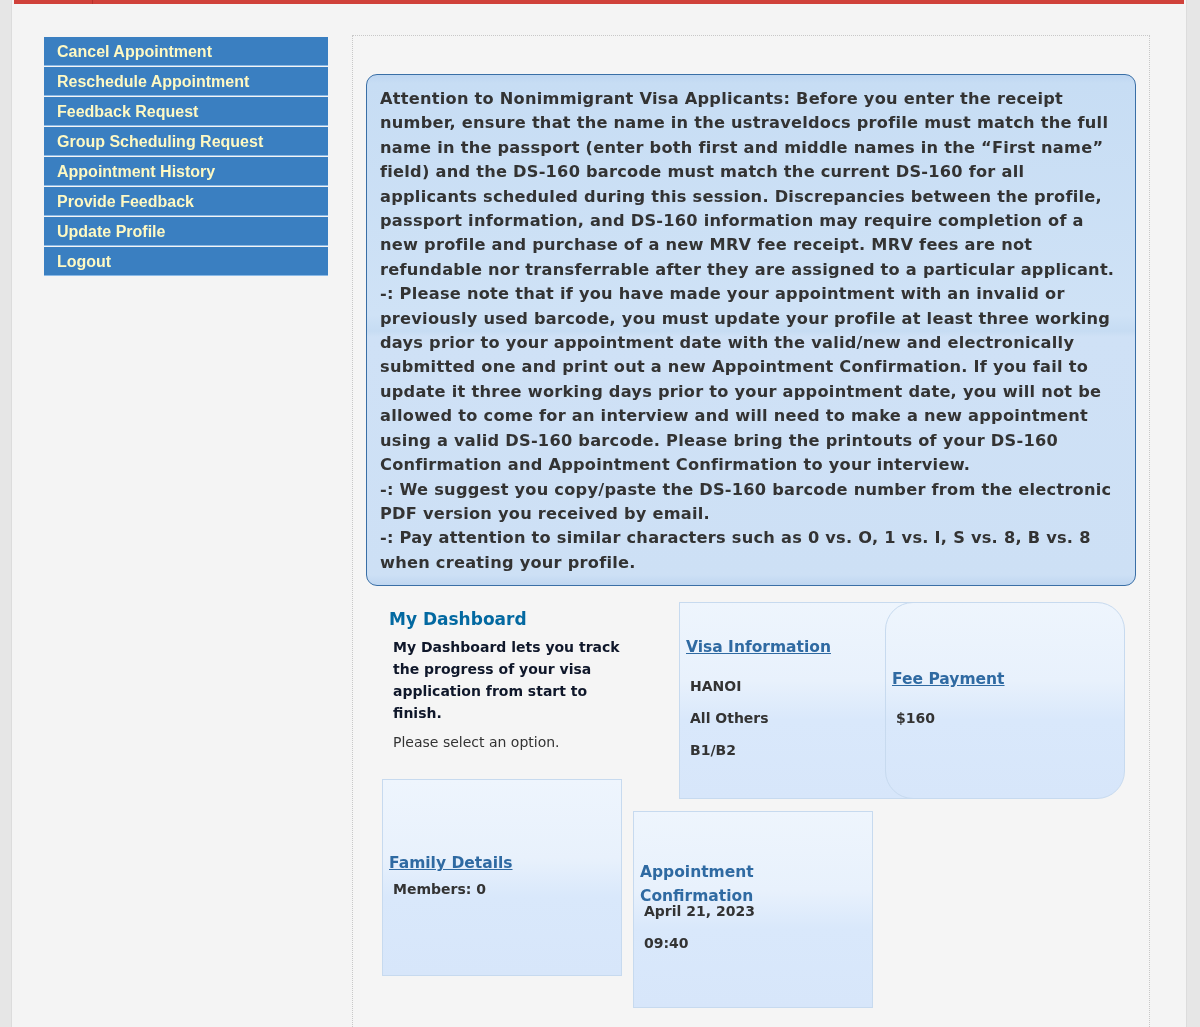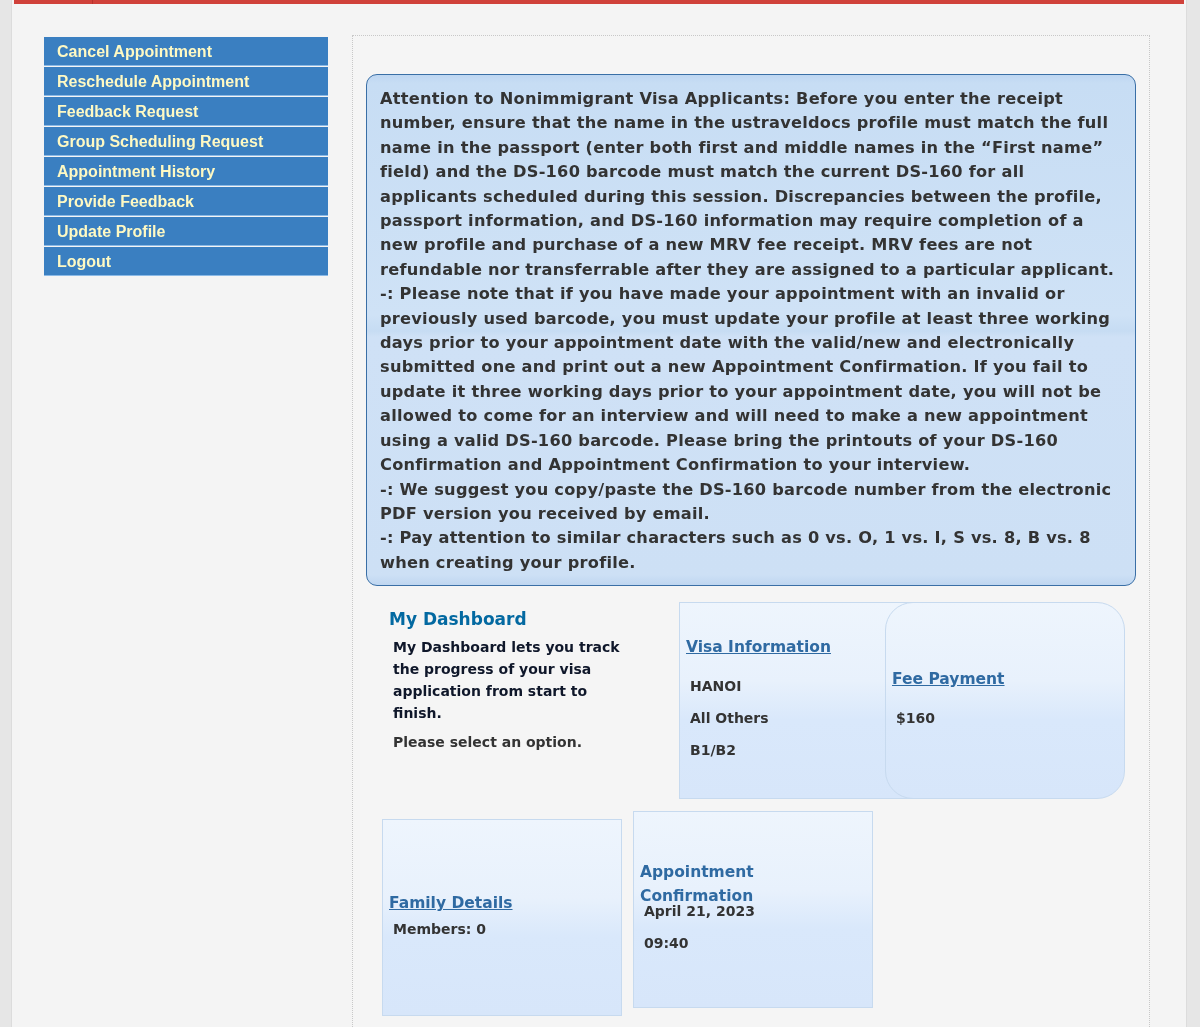--- a/index.html
+++ b/index.html
@@ -87,21 +87,21 @@
       font-family: "DejaVu Sans", sans-serif;
       font-weight: bold;
       font-size: 14px;
       line-height: 22px;
       color: #0f172a;
       padding-left: 4px;
     }
     .dash-select {
       margin-top: 10px;
       font-family: "DejaVu Sans", sans-serif;
-      font-weight: bold;
+      font-weight: normal;
       font-size: 14px;
       color: #333;
       padding-left: 4px;
     }
 
     .card {
       position: absolute;
       width: 240px; height: 197px;
       border: 1px solid #c7daef;
       background: linear-gradient(to bottom, #eef5fd 0%, #e8f1fc 40%, #d9e8fb 60%, #d7e6fa 100%);
@@ -118,21 +118,21 @@
     .card .cval {
       font-family: "DejaVu Sans", sans-serif;
       font-weight: bold;
       font-size: 14px;
       color: #333;
       padding-left: 4px;
     }
 
     .c-visa   { left: 280px; top: 566px; margin-left: 46px; }
     .c-fee    { left: 532px; top: 566px; border-radius: 28px; }
-    .c-family { left: 29px;  top: 783px; }
+    .c-family { left: 29px;  top: 743px; }
     .c-appt   { left: 280px; top: 775px; }
     .c-doc    { left: 532px; top: 775px; }
 
     .c-visa .ctitle   { position: absolute; left: 6px; top: 32px; }
     .c-visa .v1       { position: absolute; left: 6px; top: 75px; }
     .c-visa .v2       { position: absolute; left: 6px; top: 107px; }
     .c-visa .v3       { position: absolute; left: 6px; top: 139px; }
 
     .c-fee .ctitle    { position: absolute; left: 6px; top: 64px; }
     .c-fee .v1        { position: absolute; left: 6px; top: 107px; }

